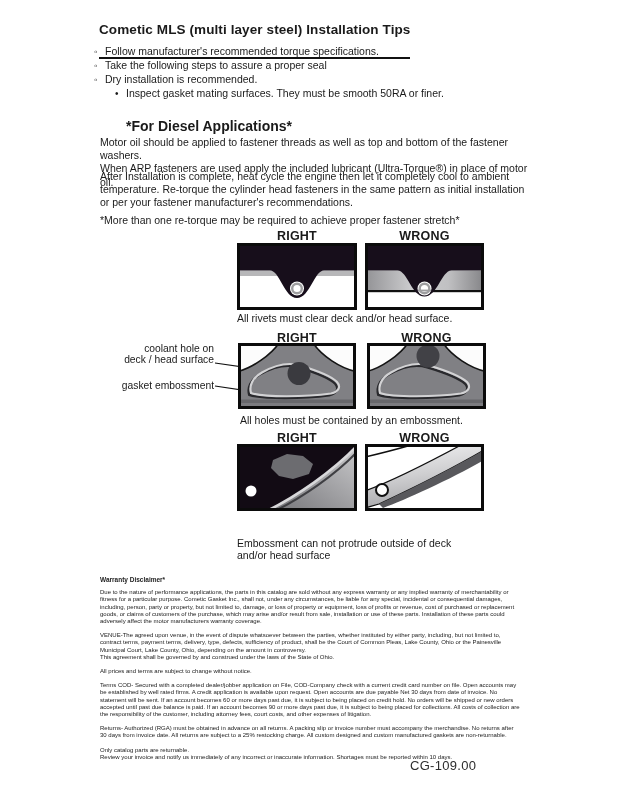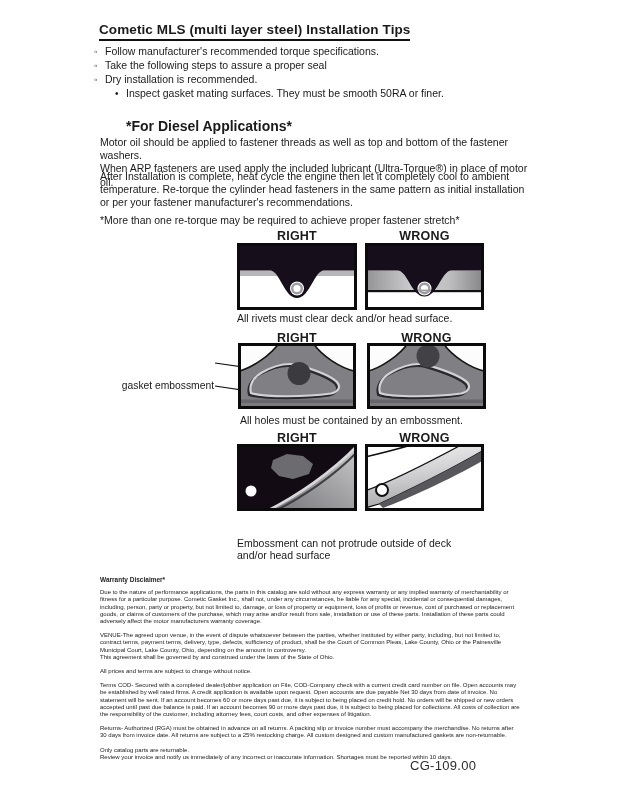--- a/index.html
+++ b/index.html
@@ -10,21 +10,21 @@
     font-family:"Liberation Sans", sans-serif;
     color:#1a1a1a;
     overflow:hidden;
   }
   .abs{position:absolute;}
   .doc-title{
     left:99px;top:22px;
     font-size:13.5px;font-weight:bold;
     letter-spacing:0.1px;
     border-bottom:2px solid #111;
-    padding-bottom:2px;
+    padding-bottom:20px;
     display:inline-block;
     text-align:right;
   }
   .bullets{left:94px;top:45px;width:475px;font-size:10.5px;line-height:13px;}
   .bullet-row{display:flex;}
   .bullet-marker{width:11px;flex:0 0 11px;text-align:left;font-size:8px;line-height:13px;}
   .bullet-marker.open::before{content:"◦";font-size:10px;}
   .bullet-row.sub{padding-left:21px;}
   .bullet-marker.solid::before{content:"•";font-size:10px;}
   .section-head{left:100px;top:118px;font-size:14px;font-weight:bold;margin-left:26px;}
@@ -108,20 +108,24 @@
       <rect x="53" y="46.6" width="13" height="1.8" fill="#9e9ea0"></rect>
       <rect x="1.5" y="1.5" width="116" height="64" fill="none" stroke="#0b0b0b" stroke-width="3"></rect>
     </svg>
   </div>
 
   <div class="abs dg-caption" style="left:237px;top:312px;">All rivets must clear deck and/or head surface.</div>
 
   <div class="abs dg-label" style="left:238px;top:331px;width:118px;">RIGHT</div>
   <div class="abs dg-label" style="left:367px;top:331px;width:119px;">WRONG</div>
 
+  <div class="abs side-label" style="left:110px;top:343px;width:104px;">
+    <div>coolant hole on</div>
+    <div>deck / head surface</div>
+  </div>
   <div class="abs side-label" style="left:110px;top:380px;width:104px;">gasket embossment</div>
 
   <svg class="abs" style="left:110px;top:340px;" width="200" height="70" viewBox="0 0 200 70">
     <line x1="105" y1="23" x2="190" y2="35" stroke="#111" stroke-width="1.2"></line>
     <line x1="105" y1="46" x2="152" y2="53" stroke="#111" stroke-width="1.2"></line>
   </svg>
 
   <div class="abs" style="left:238px;top:343px;">
     <svg width="118" height="66" viewBox="0 0 118 66">
       <rect width="118" height="66" fill="#808084"></rect>

